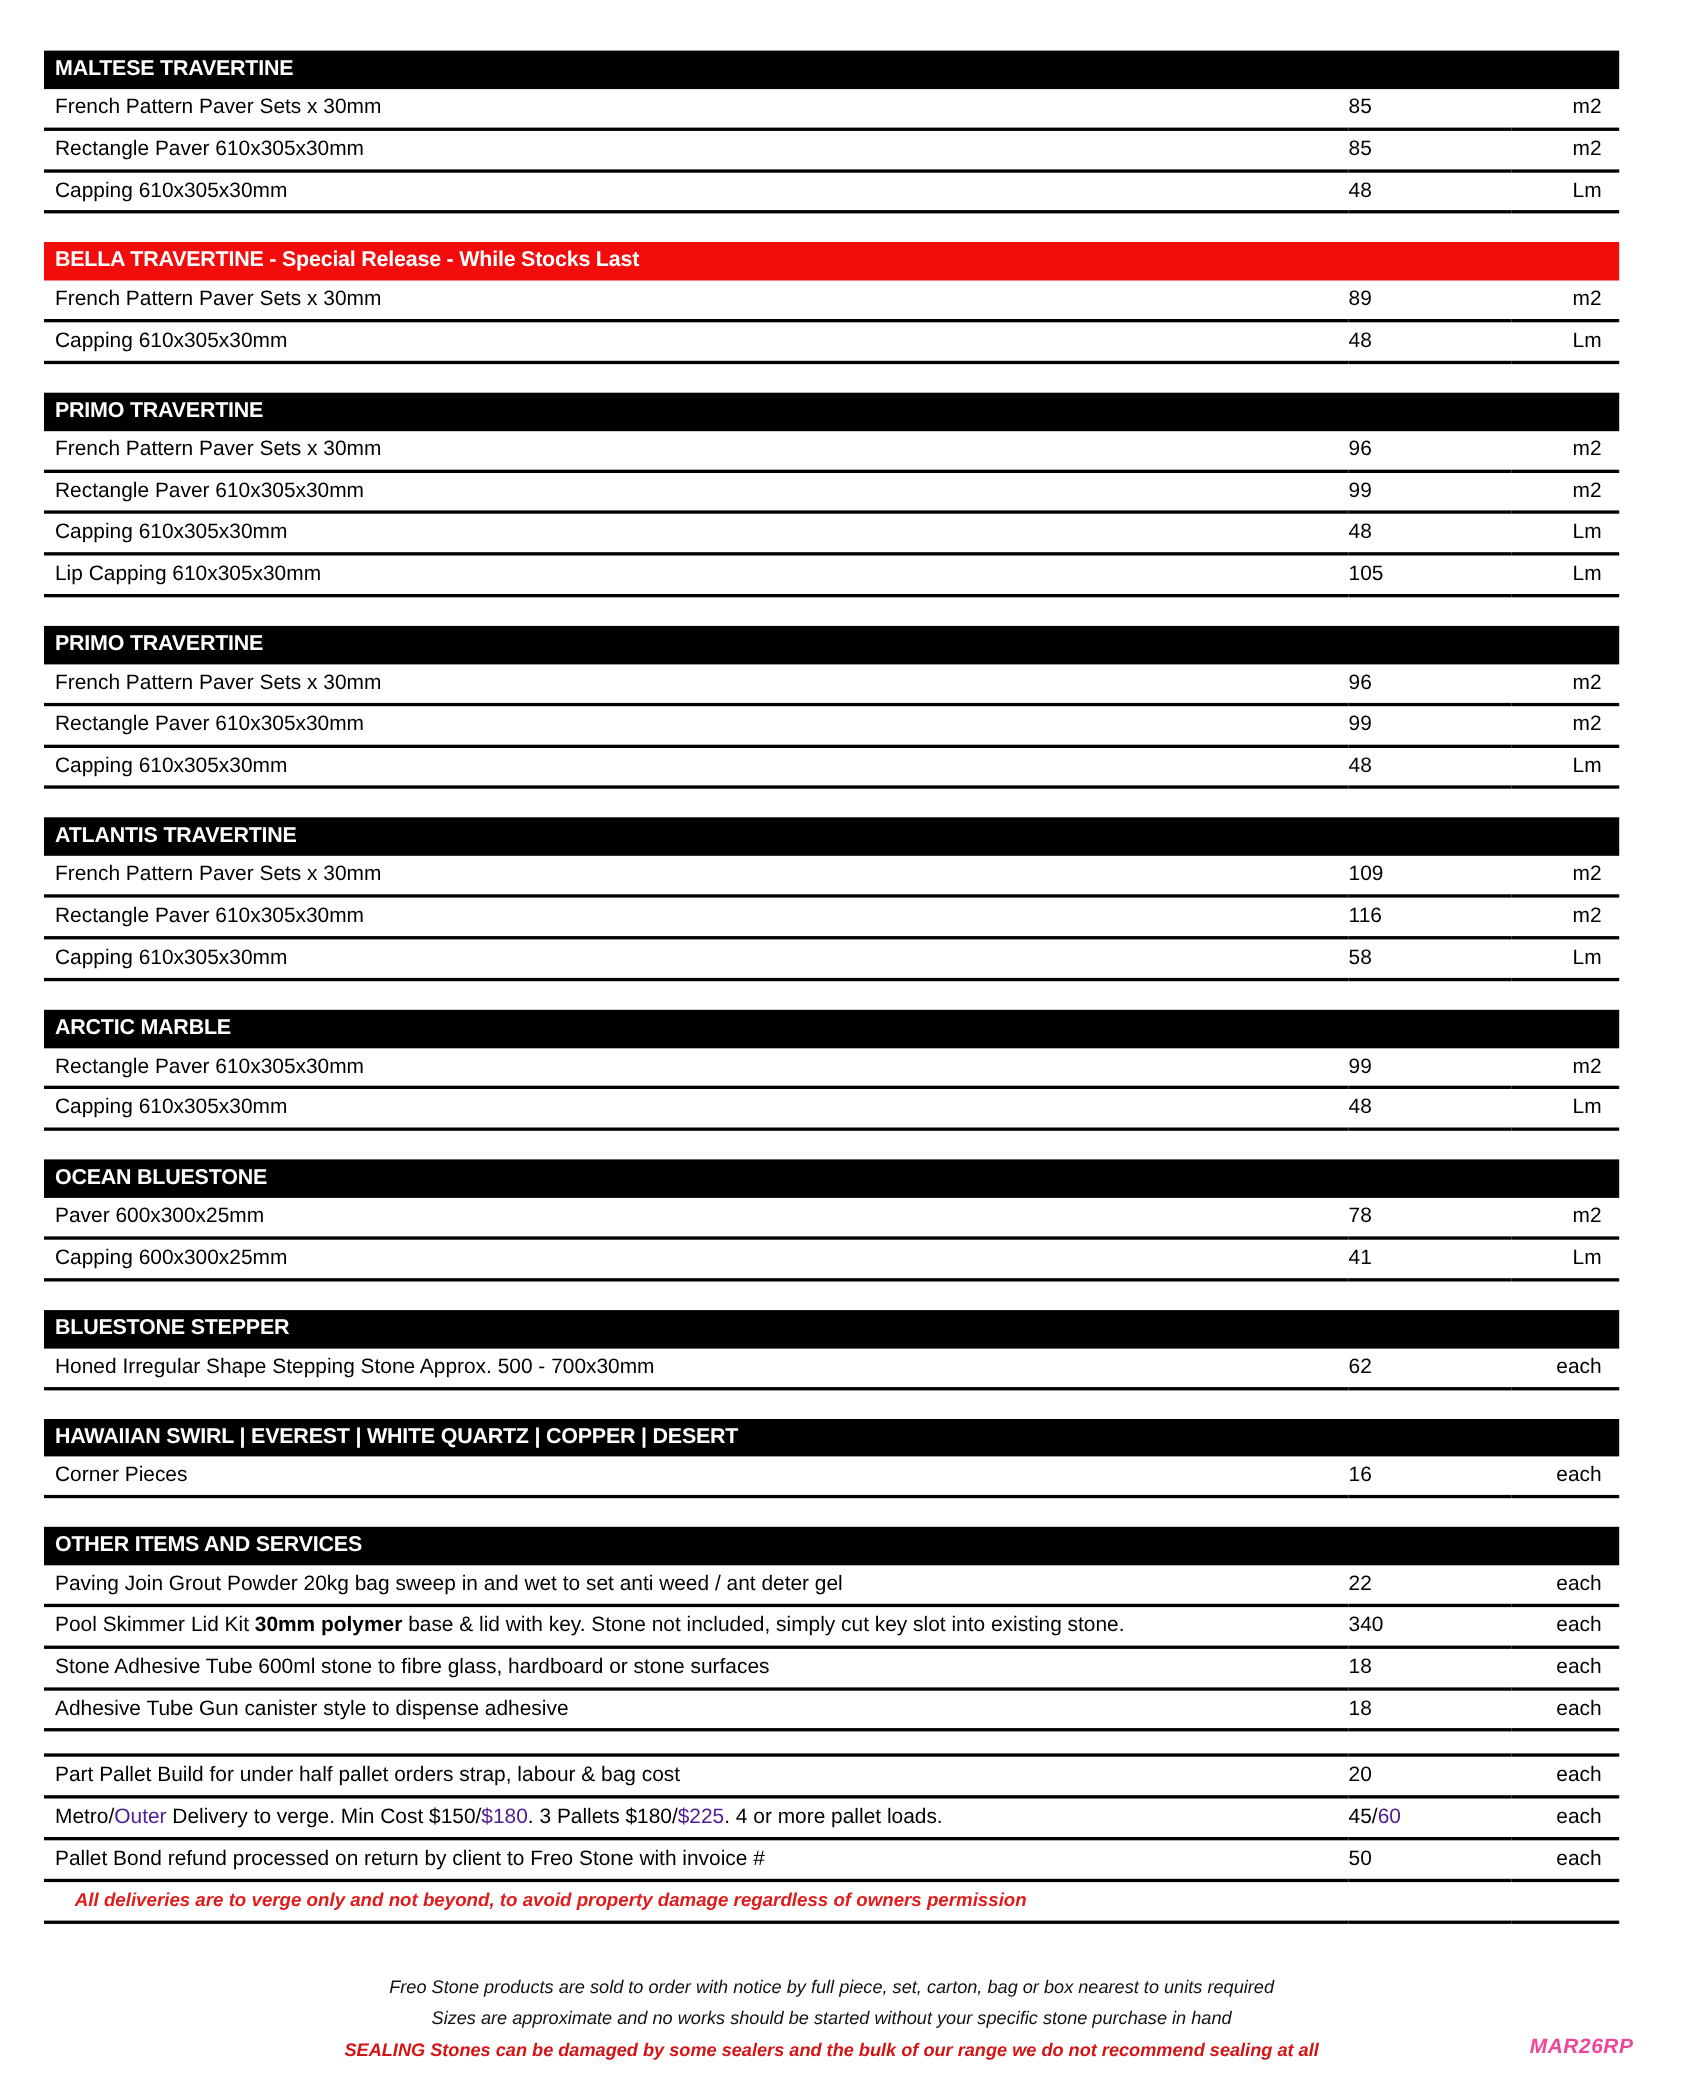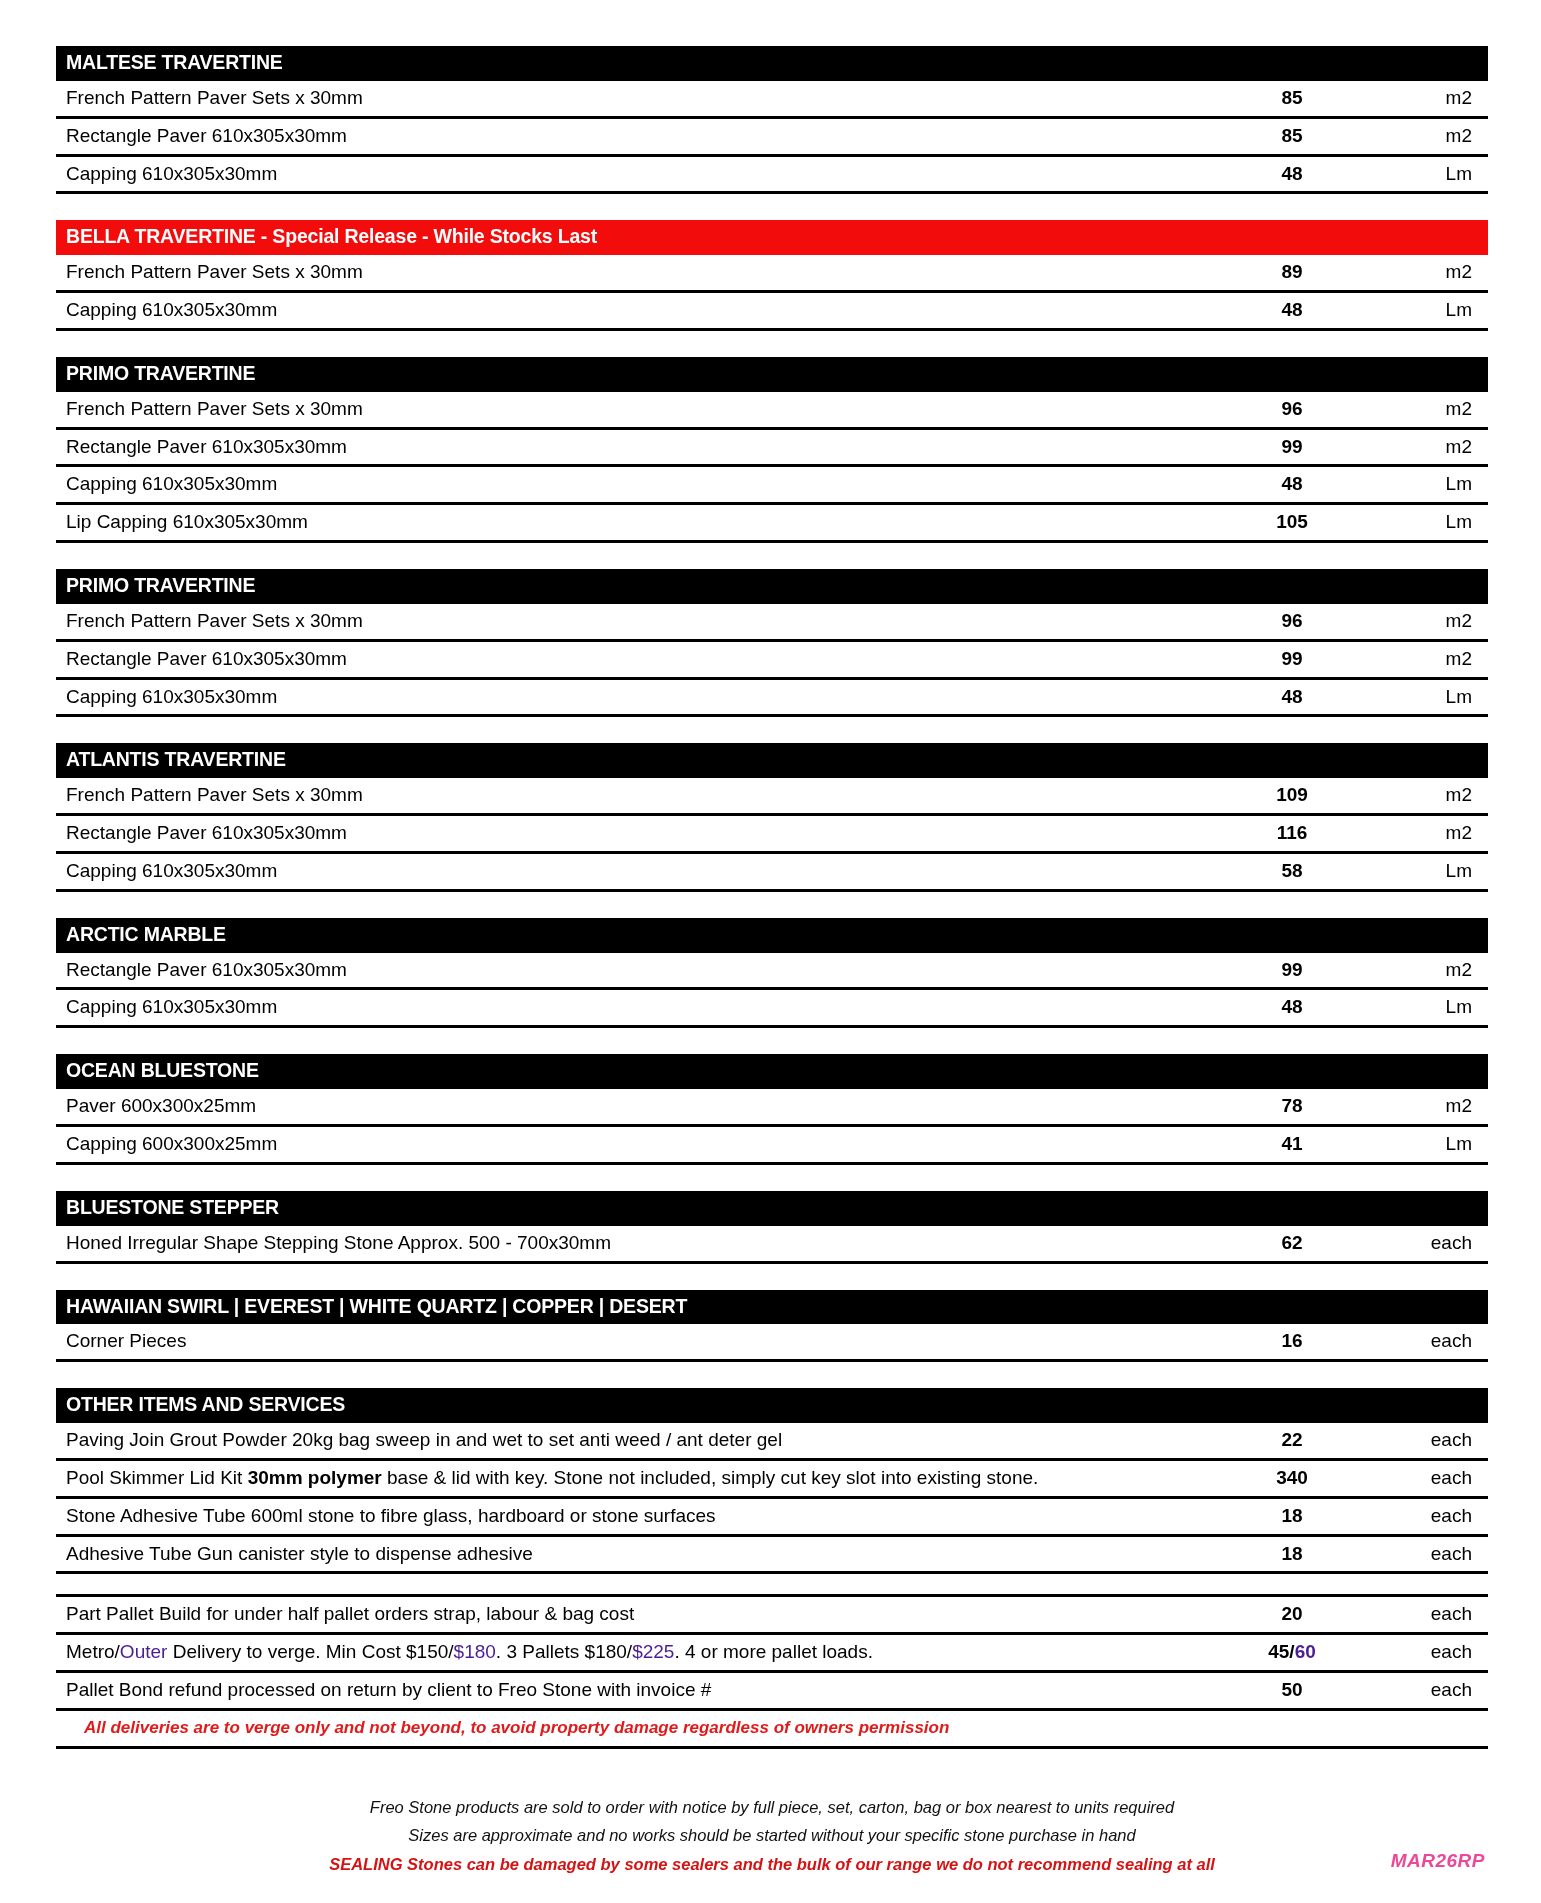--- a/index.html
+++ b/index.html
@@ -12,21 +12,21 @@
     height: 1903px;
     font-family: "Liberation Sans", sans-serif;
     color: #000000;
     -webkit-font-smoothing: antialiased;
   }
   #sheet {
     position: relative;
     width: 1541px;
     height: 1896px;
     box-sizing: border-box;
-    padding: 46px 56px 0 56px;
+    padding: 46px 56px 0 40px;
   }
   table.pricelist {
     width: 1432px;
     border-collapse: collapse;
     table-layout: fixed;
   }
   col.c-desc  { width: 1186px; }
   col.c-price { width: 148px; }
   col.c-unit  { width: 98px; }
 
@@ -50,21 +50,21 @@
   
   tr.item > td {
     font-size: 19px;
     line-height: 1.15;
     padding: 6px 0 7px 0;
     border-bottom: 3px solid #000000;
     vertical-align: bottom;
     white-space: nowrap;
   }
   tr.item > td.desc  { padding-left: 10px; text-align: left; }
-  tr.item > td.price { text-align: center; padding-right: 48px; font-weight: bold; }
+  tr.item > td.price { text-align: left; padding-right: 48px; }
   tr.item > td.unit  { text-align: right; padding-right: 16px; }
 
   
   tr.spacer > td {
     height: 26px;
     border: none;
     padding: 0;
     font-size: 0;
     line-height: 0;
   }

